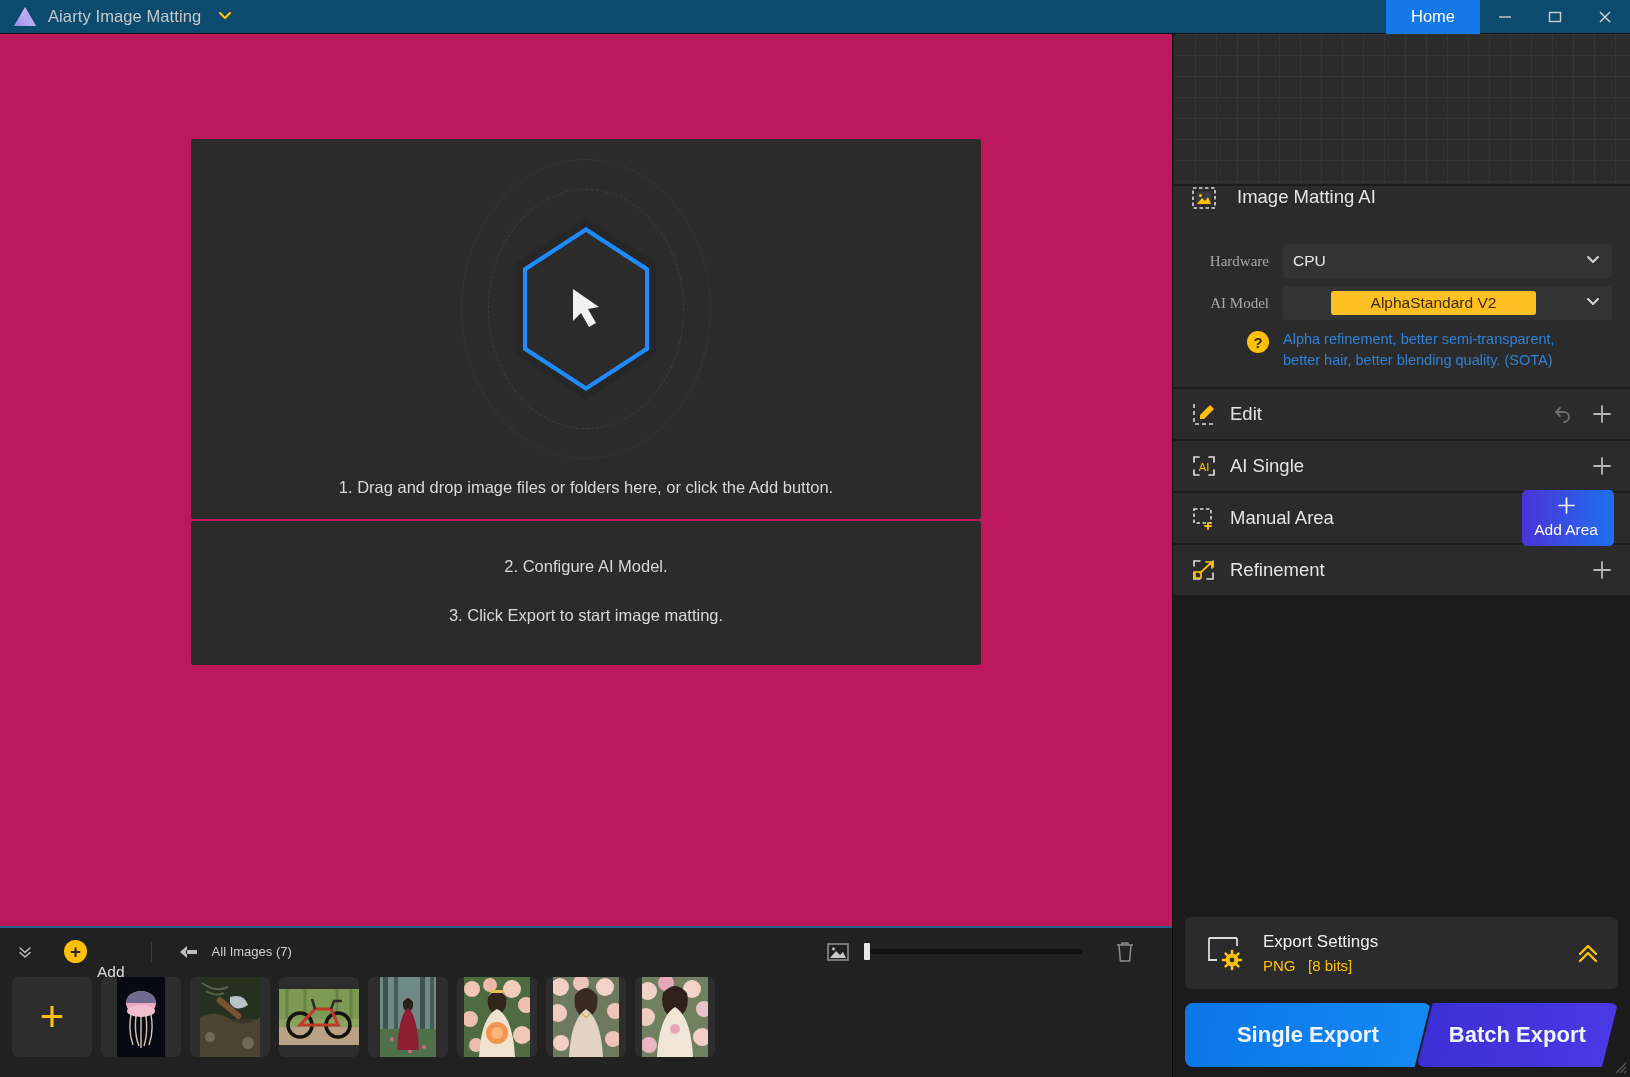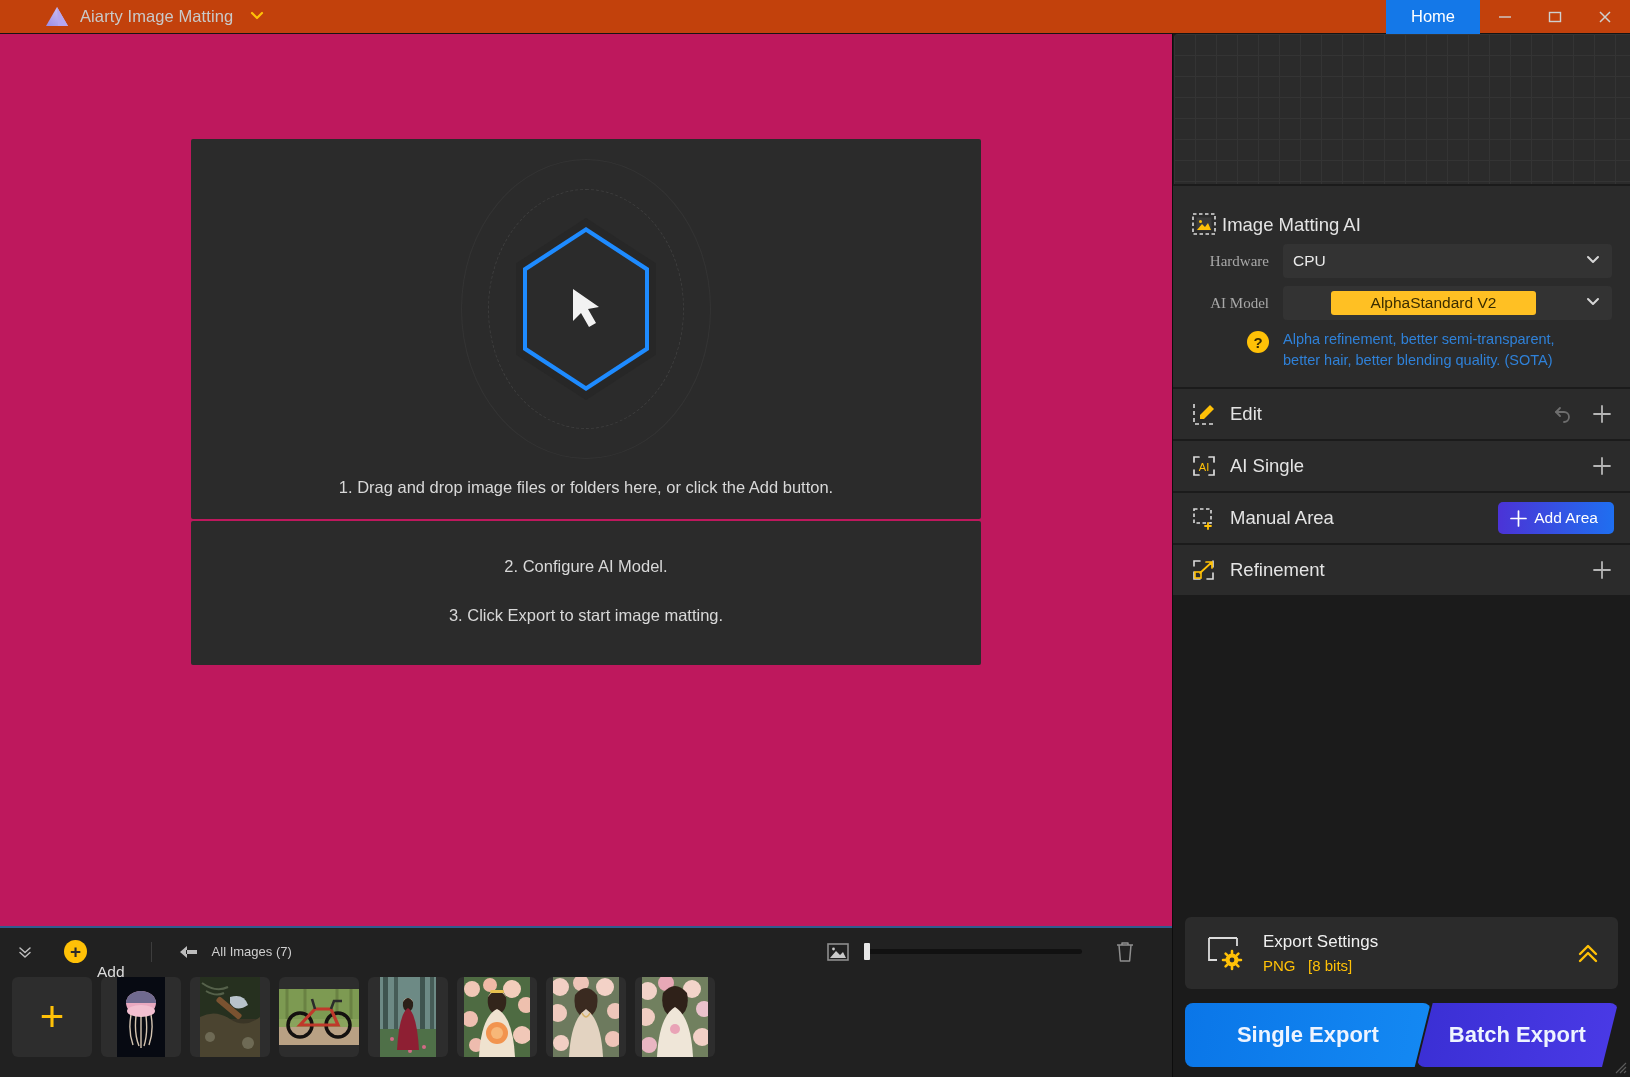--- a/index.html
+++ b/index.html
@@ -12,25 +12,24 @@
   .app {
     position: relative;
     width: 1630px; height: 1077px;
     background: #1b1b1b;
     display: flex; flex-direction: column;
   }
 
   
   .titlebar {
     height: 34px; min-height: 34px;
-    background: #c2410c;
+    background: #0c4a6e;
     display: flex; align-items: center;
     position: relative;
     border-bottom: 1px solid #141414;
-    padding-left: 32px;
   }
   .brand { display: flex; align-items: center; gap: 10px; padding-left: 12px; }
   .logo-mark { width: 26px; height: 24px; display: block; }
   .brand-title {
     color: #c9c9c9; font-size: 16.5px; letter-spacing: .1px;
   }
   .brand-caret { margin-left: 6px; display: block; }
   .win-right { margin-left: auto; display: flex; align-items: stretch; height: 34px; }
   .home-btn {
     background: #1478e8; color: #fff; font-size: 16.5px;
@@ -156,21 +155,21 @@
     border-radius: 4px 0 0 0;
     margin-left: 1px;
   }
   .panel-scroll { flex: 1; min-height: 0; overflow: hidden; }
 
   .sect {
     background: #2b2b2b; margin-top: 2px;
     padding: 0 18px;
   }
   .sect-head {
-    display: flex; align-items: flex-end; gap: 5px;
+    display: flex; align-items: flex-start; gap: 20px;
     height: 50px;
   }
   .sect-title { color: #e4e4e4; font-size: 18.5px; }
   .matting-body { padding: 0 0 16px 0; }
   .row { display: flex; align-items: center; margin-top: 8px; }
   .row-label {
     width: 92px; color: #a8a8a8; font-size: 15px; text-align: right;
     padding-right: 14px; flex: none; font-family: Liberation Serif, serif;
   }
   .select {
@@ -200,20 +199,21 @@
     padding: 0 16px 0 18px; gap: 13px; cursor: pointer;
   }
   .acc-title { color: #e4e4e4; font-size: 18.5px; }
   .acc-right { margin-left: auto; display: flex; align-items: center; gap: 16px; }
   .icon-btn { cursor: pointer; display: flex; align-items: center; }
   .add-area-btn {
     background: linear-gradient(90deg,#4b33d6 0%, #1f6ff0 100%);
     color: #fff; font-size: 15.5px; border-radius: 5px;
     padding: 7px 16px 7px 12px; display: flex; align-items: center; gap: 7px;
     cursor: pointer;
+    flex-direction: column;
   }
   .panel-filler { background: #1b1b1b; flex: 1; }
 
   
   .export-block { padding: 0 12px 0 12px; }
   .export-settings {
     background: #2b2b2b; border-radius: 6px;
     height: 72px; display: flex; align-items: center;
     padding: 0 16px 0 20px; gap: 18px; cursor: pointer;
   }

